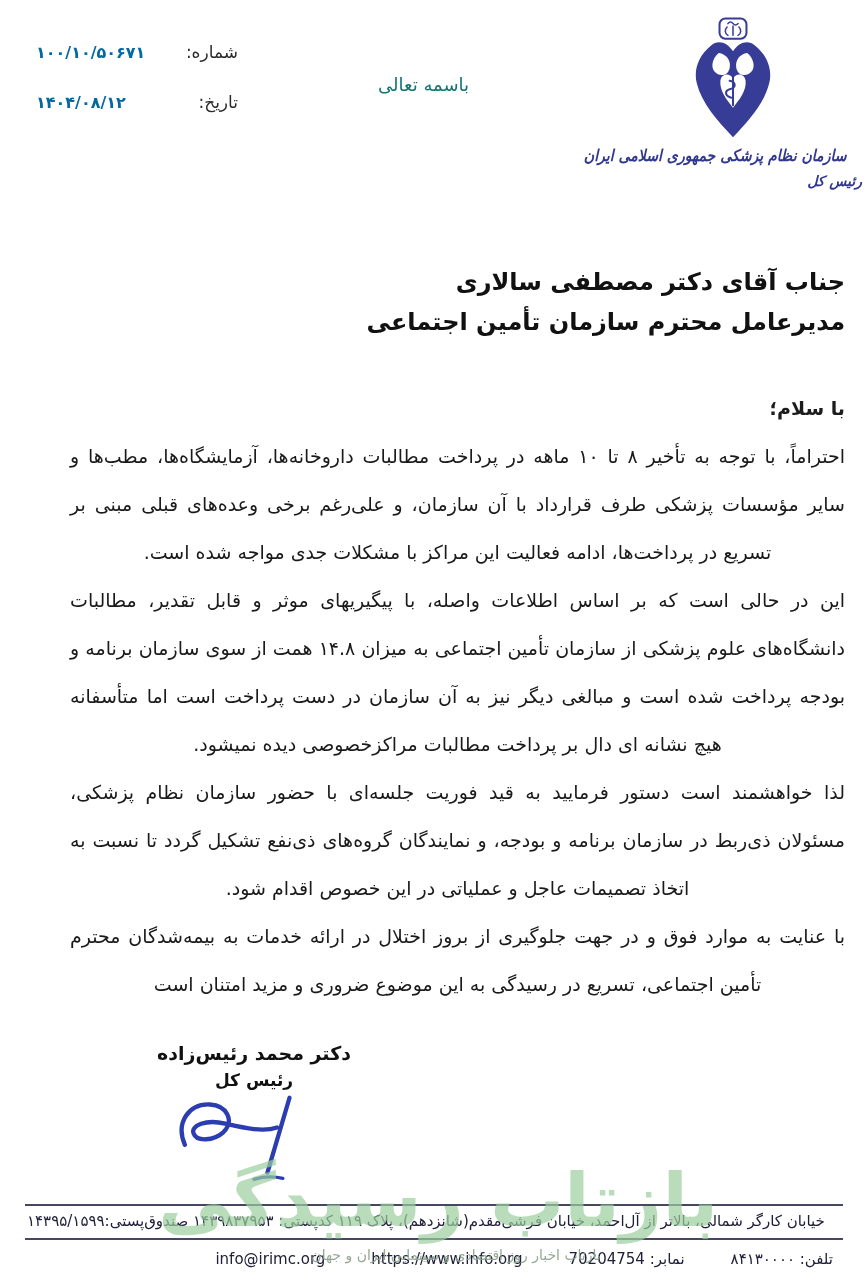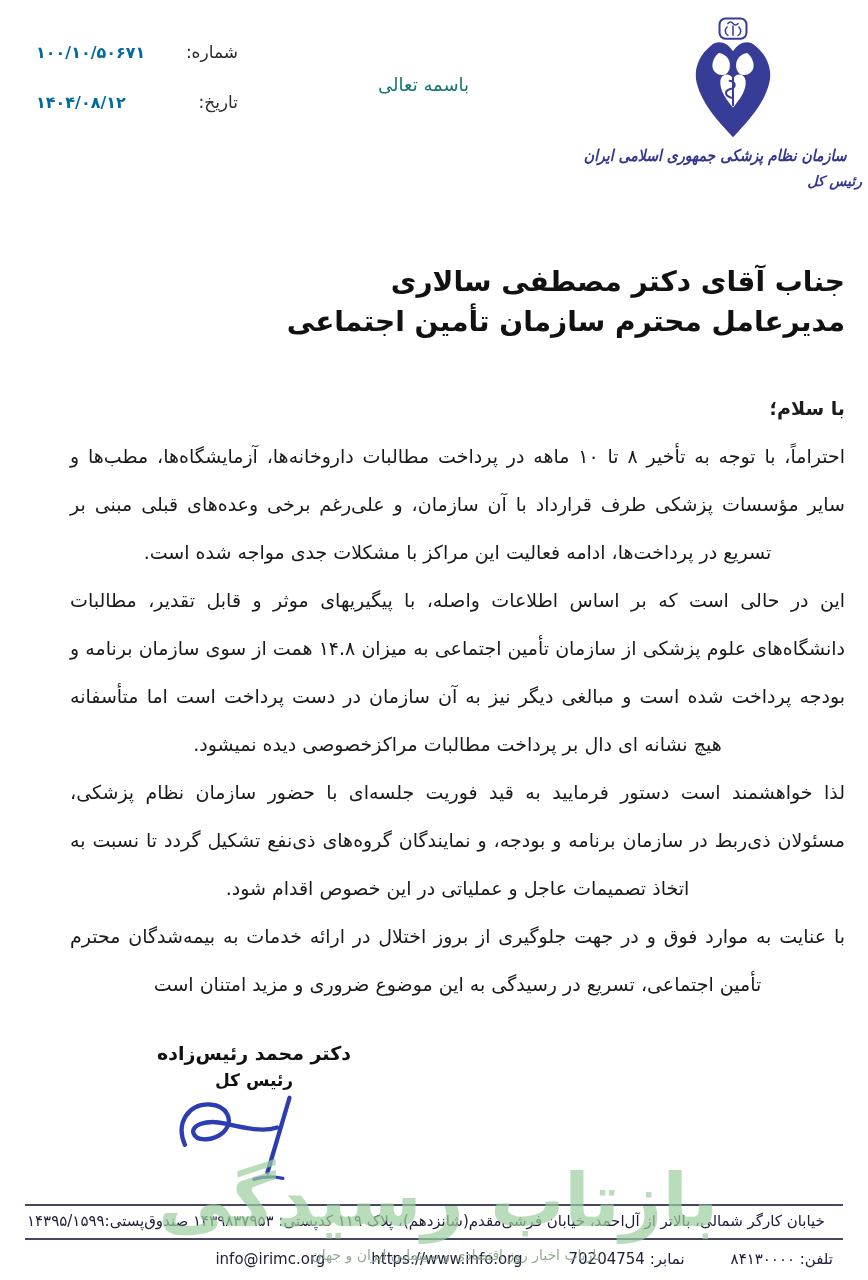--- a/index.html
+++ b/index.html
@@ -23,21 +23,21 @@
   .bismillah{position:absolute;top:74px;left:378px;font-size:18px;color:#0f766e;}
   
   .letterhead{position:absolute;top:16px;right:6px;width:258px;text-align:right;}
   .letterhead svg{display:block;margin:0 auto;}
   .org-name{
     margin-top:2px;font-size:16px;font-weight:bold;font-style:italic;
     color:#32388f;white-space:nowrap;transform:scaleX(.88);transform-origin:center;
   }
   .org-role{margin-top:8px;font-size:14px;font-weight:bold;font-style:italic;color:#32388f;}
   
-  .recipient{position:absolute;top:262px;right:23px;text-align:right;font-weight:bold;font-size:28px;line-height:40px;color:#111;}
+  .recipient{position:absolute;top:262px;right:23px;text-align:right;font-weight:bold;font-size:24px;line-height:40px;color:#111;}
   
   .body{position:absolute;top:384px;right:23px;left:70px;}
   .salutation{margin:0;font-weight:bold;font-size:19px;line-height:48px;}
   .para{margin:0;font-size:19px;line-height:48px;text-align:justify;text-align-last:center;color:#1a1a1a;}
   
   .signature{position:absolute;top:1042px;left:138px;width:232px;text-align:center;}
   .sig-name{font-weight:bold;font-size:19px;color:#111;}
   .sig-title{font-weight:bold;font-size:17px;margin-top:6px;color:#111;}
   .signature svg{display:block;margin:0 auto;margin-top:2px;}
   

